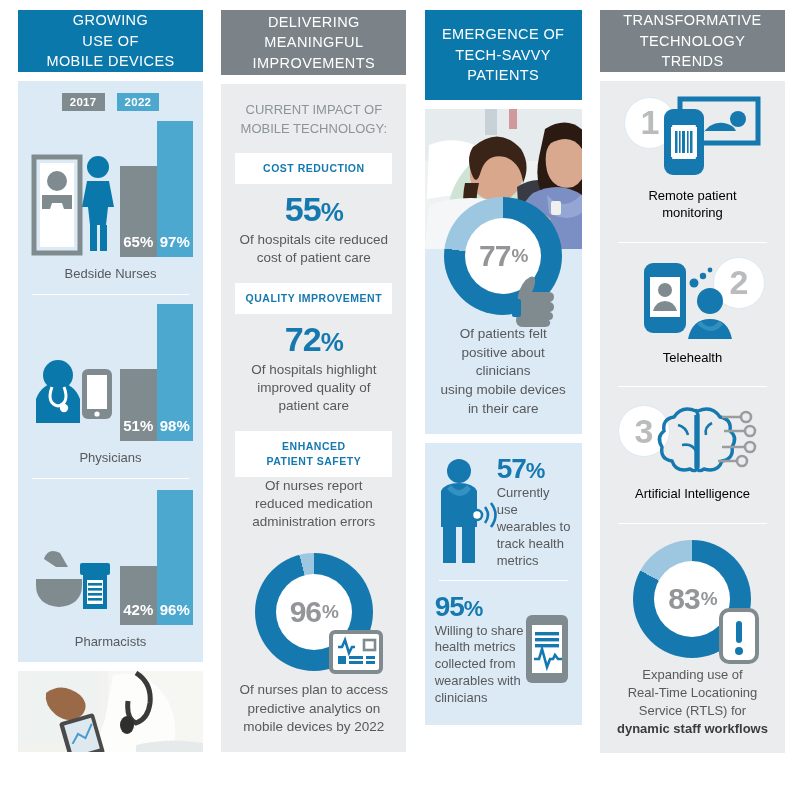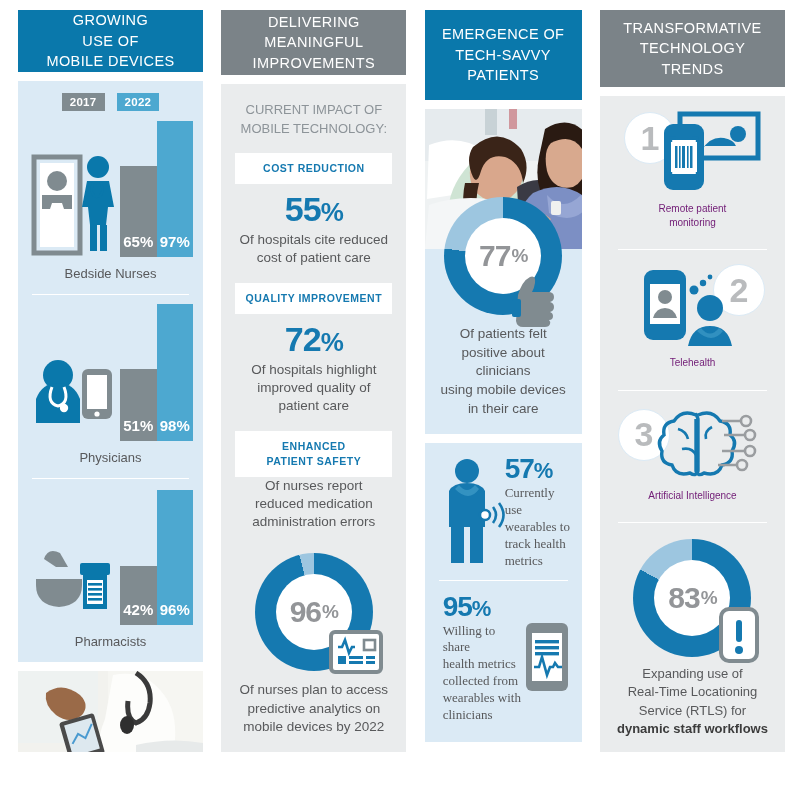--- a/index.html
+++ b/index.html
@@ -110,33 +110,33 @@
     color: #939598; font-weight: bold; font-size: 30px; letter-spacing: -1px;
   }
   .donut-center .unit { font-size: 19px; margin-left: 1px; }
   .donut-badge { position: absolute; z-index: 3; }
 
   
   .c3-desc {
     text-align: center; color: #58595b; font-size: 13.5px;
     line-height: 1.38; padding: 10px 12px 16px 12px;
   }
-  .row-stat { display: flex; align-items: center; padding: 10px 8px 10px 18px; }
+  .row-stat { display: flex; align-items: center; padding: 10px 8px 10px 10px; }
   .row-stat .txt { flex: 1; }
   .row-blue-num {
     color: #1579b0; font-weight: bold; font-size: 28px; letter-spacing: -1px;
   }
   .row-blue-num .unit { font-size: 22px; }
-  .row-sub { color: #58595b; font-size: 13px; line-height: 1.3; font-family: Liberation Serif, serif; }
+  .row-sub { color: #58595b; font-size: 13px; line-height: 1.3; }
 
   
   .trend { padding: 14px 10px 6px 10px; }
   .trend-icons { position: relative; height: 86px; }
   .trend-caption {
-    text-align: center; color: #701a75; font-size: 10px;
+    text-align: center; color: #000000; font-size: 13px;
     line-height: 1.35; padding: 6px 6px 14px 6px;
   }
   .numcircle {
     position: absolute; width: 52px; height: 52px; border-radius: 50%;
     background: #ffffff; border: 1px solid #dbeaf5;
     display: flex; align-items: center; justify-content: center;
     color: #b9bbbd; font-size: 34px; font-weight: bold;
   }
   .rtls-caption {
     text-align: center; color: #58595b; font-size: 13px;

